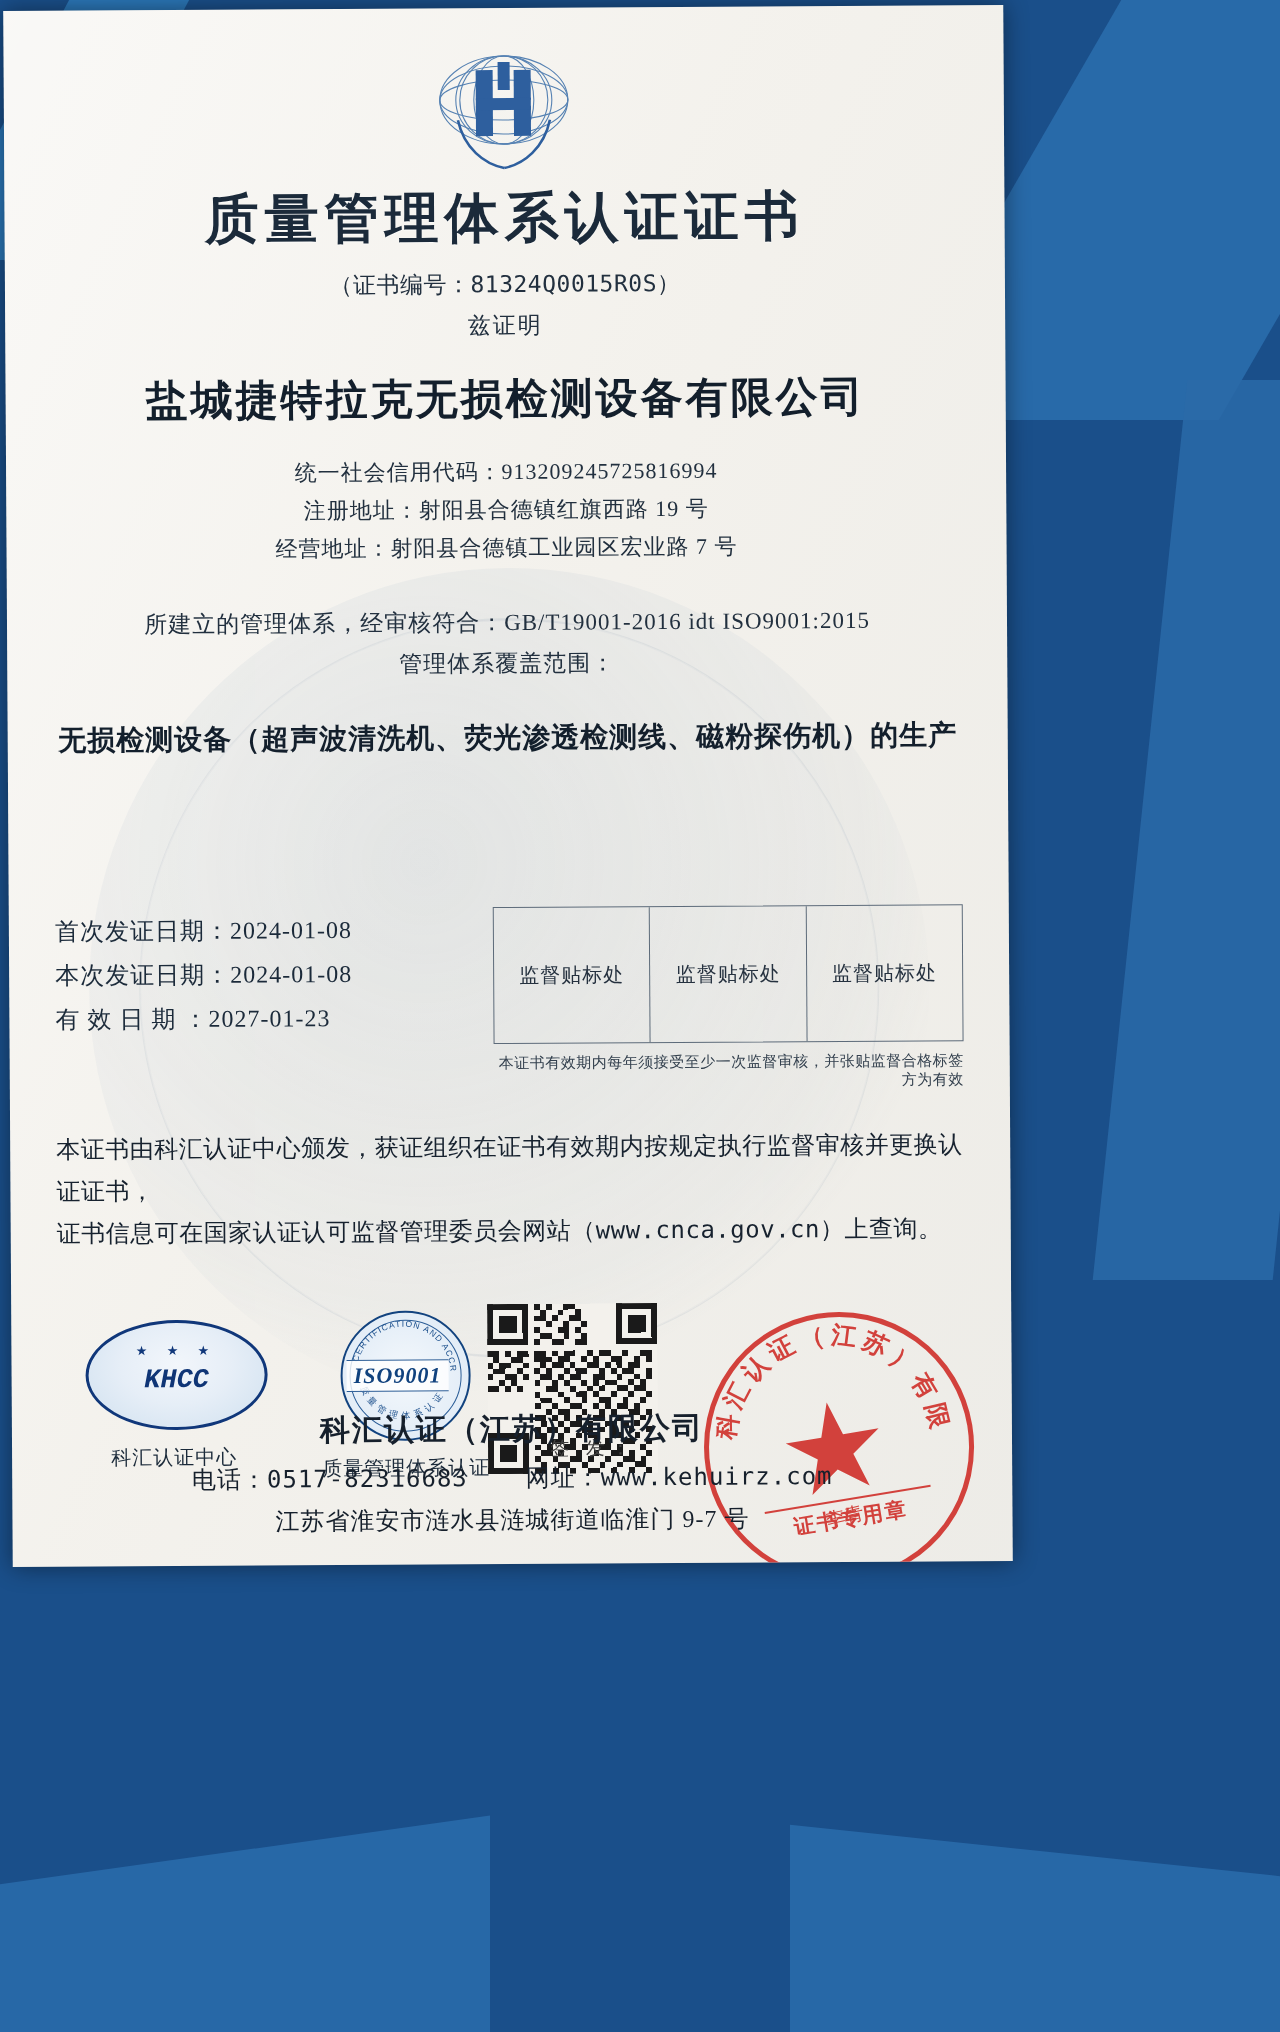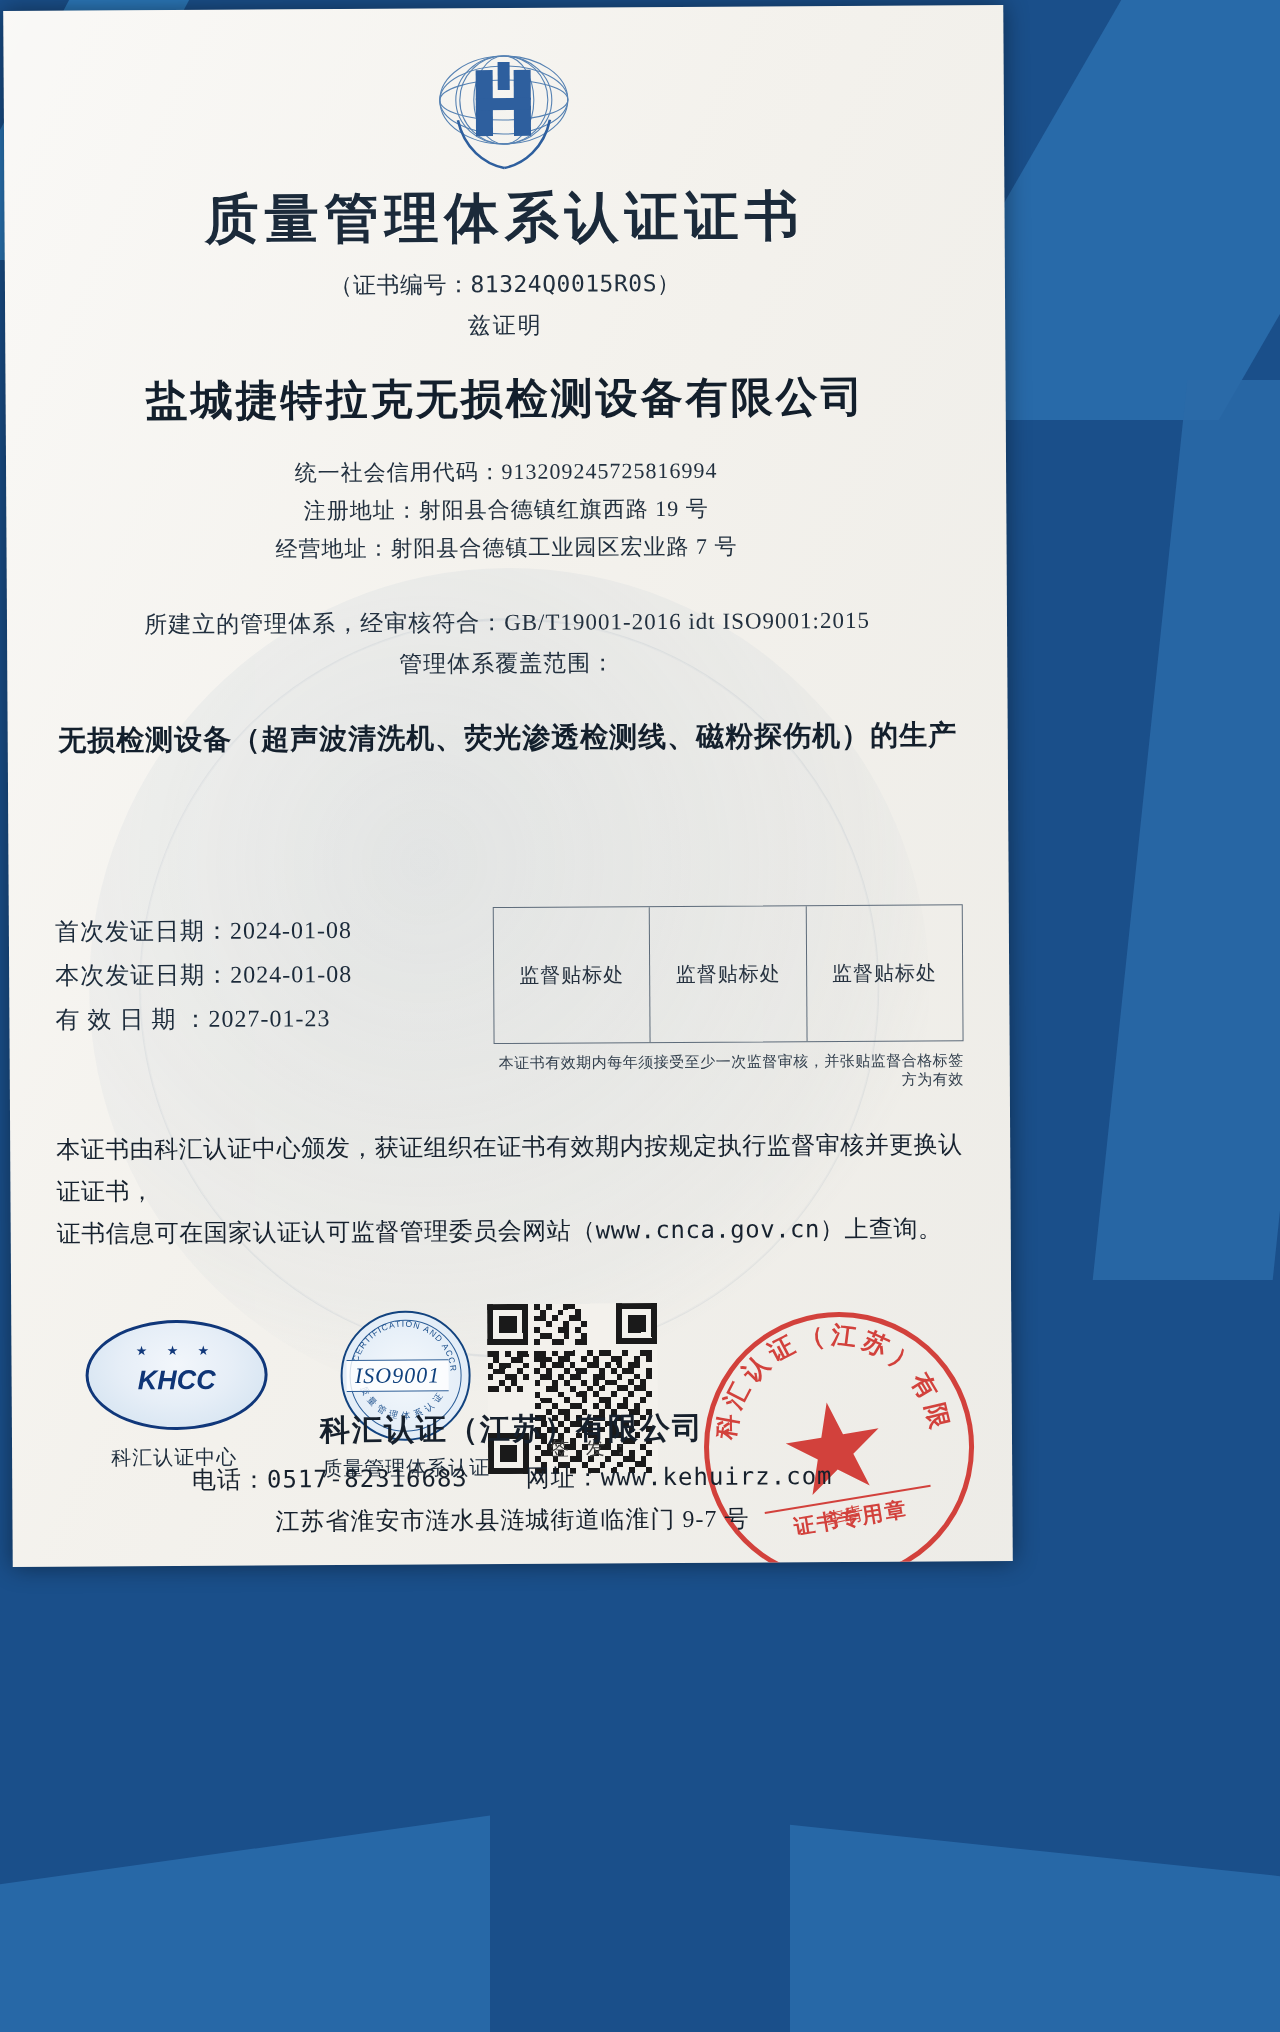--- a/index.html
+++ b/index.html
@@ -122,37 +122,37 @@
 
   .badges{position:relative;margin-top:56px;height:210px;}
   .khcc{position:absolute;left:28px;top:10px;width:176px;text-align:center;}
   .khcc-oval{
     width:176px;height:104px;border-radius:50%;
     background:radial-gradient(ellipse at 50% 40%, #f2f6fb 0%, #e6eef7 45%, #cfe0ef 100%);
     border:3px solid #10377a;position:relative;
     display:flex;align-items:center;justify-content:center;
   }
   .khcc-oval .stars{position:absolute;top:20px;left:0;right:0;text-align:center;color:#10377a;font-size:13px;letter-spacing:8px;}
-  .khcc-oval .txt{font-family:Liberation Sans, sans-serif;font-style:italic;font-weight:bold;font-size:27px;color:#0f3576;margin-top:10px;}
+  .khcc-oval .txt{font-family:Liberation Mono, monospace;font-style:italic;font-weight:bold;font-size:27px;color:#0f3576;margin-top:10px;}
   .badge-cap{font-size:20px;color:#1b2a3a;margin-top:14px;letter-spacing:1px;}
 
   .iso{position:absolute;left:250px;top:2px;width:196px;text-align:center;}
   .iso-circle{
     width:126px;height:126px;border-radius:50%;margin:0 auto;
     border:2px solid #12437f;position:relative;
     background:radial-gradient(circle,#f4f8fc 0%,#e3edf7 70%,#d3e3f1 100%);
   }
   .iso-circle:before{
     content:"";position:absolute;inset:7px;border-radius:50%;border:1px solid #2a5c96;
   }
   .iso-circle .band{
     position:absolute;left:4px;right:20px;top:50%;transform:translateY(-50%);
     height:30px;background:#ffffffcc;border-top:1px solid #2a5c96;border-bottom:1px solid #2a5c96;
     display:flex;align-items:center;justify-content:center;
-    font-family:"Liberation Serif",serif;font-weight:normal;font-style:italic;
+    font-family:"Liberation Serif",serif;font-weight:bold;font-style:italic;
     font-size:22px;color:#10427e;letter-spacing:1px;
   }
   .iso-ring-text{
     position:absolute;inset:-2px;border-radius:50%;
     font-size:8px;color:#1b4f8c;
   }
 
   .qr{position:absolute;left:430px;top:-4px;width:170px;height:170px;}
   .qr canvas,.qr .qrbox{width:170px;height:170px;}
 

